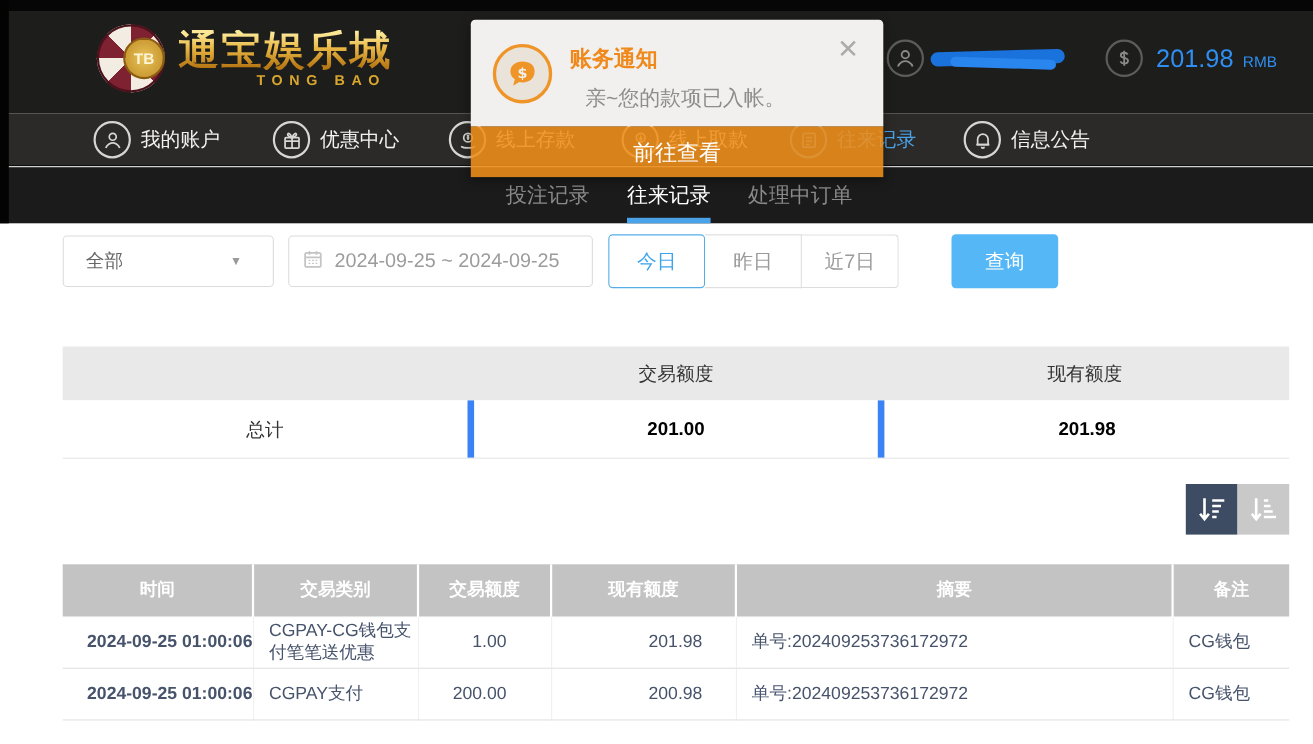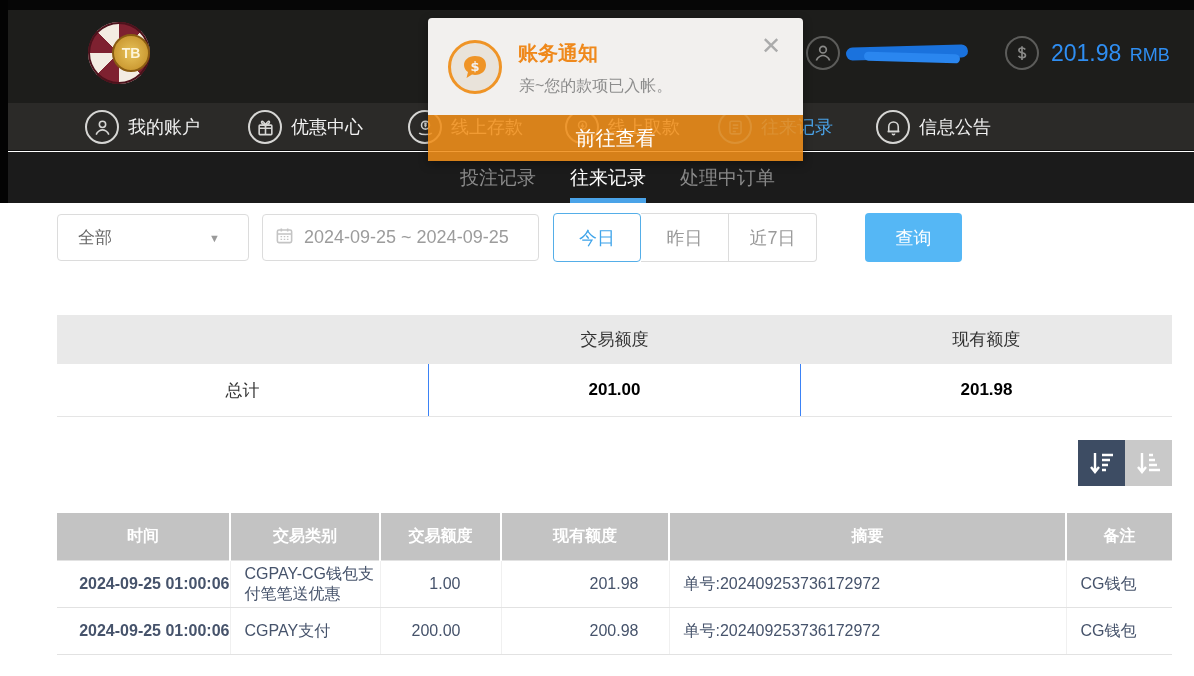--- a/index.html
+++ b/index.html
@@ -25,21 +25,21 @@
   .brand-sub { font-size:13px; font-weight:bold; letter-spacing:6px; color:#d8a62e; margin-top:2px; align-self:flex-end; padding-right:6px; }
 
   .user-box { position:absolute; left:806px; top:36px; display:flex; align-items:center; }
   .circle-icon { width:34px; height:34px; border-radius:50%; border:2px solid #5c5c5a; display:flex; align-items:center; justify-content:center; color:#8a8a88; }
   .redact { position:relative; margin-left:6px; width:122px; height:18px; }
   .redact .b1 { position:absolute; left:0; top:2px; width:122px; height:13px; background:#1a72dd; border-radius:7px; transform:rotate(-1.5deg); }
   .redact .b2 { position:absolute; left:18px; top:9px; width:96px; height:9px; background:#2a86ef; border-radius:5px; transform:rotate(1.8deg); }
 
   .balance-box { position:absolute; left:1005px; top:36px; display:flex; align-items:center; gap:12px; }
   .balance-amt { color:#2f8ef2; font-size:23px; }
-  .balance-cur { color:#2f8ef2; font-size:18px; margin-left:4px; }
+  .balance-cur { color:#2f8ef2; font-size:14px; margin-left:4px; }
 
   
   .nav { position:absolute; left:0; top:103px; width:1194px; height:48px; background:#2b2a28; border-bottom:1px solid #0e0e0e; }
   .nav-item { position:absolute; top:0; height:48px; display:flex; align-items:center; gap:9px; color:#f2f2f2; font-size:18px; cursor:pointer; }
   .nav-ico { width:34px; height:34px; border-radius:50%; border:2px solid #d6d6d4; display:flex; align-items:center; justify-content:center; color:#d6d6d4; }
   .nav-item.active { color:#4aa3e8; }
   .nav-item.active .nav-ico { border-color:#4aa3e8; color:#4aa3e8; }
 
   
   .subnav { position:absolute; left:0; top:152px; width:1194px; height:51px; background:#1b1b1b; }
@@ -60,21 +60,21 @@
   .qbtn.mid { border-left:none; }
   .qbtn.active { border:1px solid #55aee8; color:#3fa4ea; border-radius:4px; }
   .search-btn { position:absolute; left:865px; top:213px; width:97px; height:49px; background:#55b7f5; color:#fff; font-size:18px;
                 border:none; border-radius:4px; display:flex; align-items:center; justify-content:center; cursor:pointer; }
 
   
   .sum-table { position:absolute; left:57px; top:315px; width:1115px; }
   .sum-head { display:flex; height:49px; background:#e9e9e9; }
   .sum-head .c { flex:1; display:flex; align-items:center; justify-content:center; font-size:17px; color:#333; }
   .sum-row { display:flex; height:53px; background:#fff; border-bottom:1px solid #e5e5e5; }
-  .sum-row .c { flex:1; display:flex; align-items:center; justify-content:center; font-size:17px; color:#333; border-right:1px solid #3b82f6; }
+  .sum-row .c { flex:1; display:flex; align-items:center; justify-content:center; font-size:17px; color:#333; border-right:6px solid #3b82f6; }
   .sum-row .c:last-child { border-right:none; }
   .sum-row .amt { font-weight:bold; color:#000; }
 
   
   .sort-wrap { position:absolute; left:1078px; top:440px; display:flex; }
   .sort-btn { width:47px; height:46px; display:flex; align-items:center; justify-content:center; cursor:pointer; }
   .sort-btn.dark { background:#3d4c63; }
   .sort-btn.light { background:#c9c9c9; }
 
   
@@ -90,34 +90,38 @@
   .td-right2 { text-align:right; padding-right:30px; }
   .col-time { width:173px; } .col-type { width:150px; } .col-amt { width:121px; }
   .col-bal { width:168px; } .col-sum { width:397px; } .col-note { width:106px; }
 
   
   .popup { position:absolute; left:428px; top:18px; width:375px; height:143px; z-index:10; box-shadow:0 3px 10px rgba(0,0,0,.35); border-radius:4px 4px 0 0; }
   .popup-body { position:relative; width:100%; height:97px; background:#f2f0ee; border-radius:4px 4px 0 0; }
   .popup-ico { position:absolute; left:20px; top:22px; width:54px; height:54px; border-radius:50%; background:#e9e3da; border:3px solid #ef9426;
                display:flex; align-items:center; justify-content:center; }
   .popup-title { position:absolute; left:90px; top:22px; font-size:20px; font-weight:bold; color:#ef891c; }
-  .popup-msg { position:absolute; left:91px; top:58px; font-size:16px; color:#8d8d8d; }
+  .popup-msg { position:absolute; left:104px; top:58px; font-size:19px; color:#8d8d8d; }
   .popup-close { position:absolute; right:22px; top:16px; font-size:24px; color:#ababab; cursor:pointer; line-height:1; }
   .popup-action { position:absolute; left:0; top:97px; width:100%; height:46px; background:rgba(240,142,25,0.88);
                   display:flex; align-items:center; justify-content:center; color:#fff; font-size:20px; cursor:pointer; }
 </style>
 </head>
 <body>
 
 <div class="stage">
 
   <div class="hdr">
     <div class="logo">
       <div class="chip">
         <div class="chip-inner">TB</div>
+      </div>
+      <div class="brand-wrap">
+        <span class="brand">通宝娱乐城</span>
+        <span class="brand-sub">TONG BAO</span>
       </div>
     </div>
 
     <div class="user-box">
       <span class="circle-icon">
         <svg width="20" height="20" viewBox="0 0 24 24" fill="none" stroke="#8a8a88" stroke-width="2">
           <circle cx="12" cy="8" r="4"></circle>
             <path d="M4 21c1.5-4.5 6-6 8-6s6.5 1.5 8 6"></path>
         </svg>
       </span>

